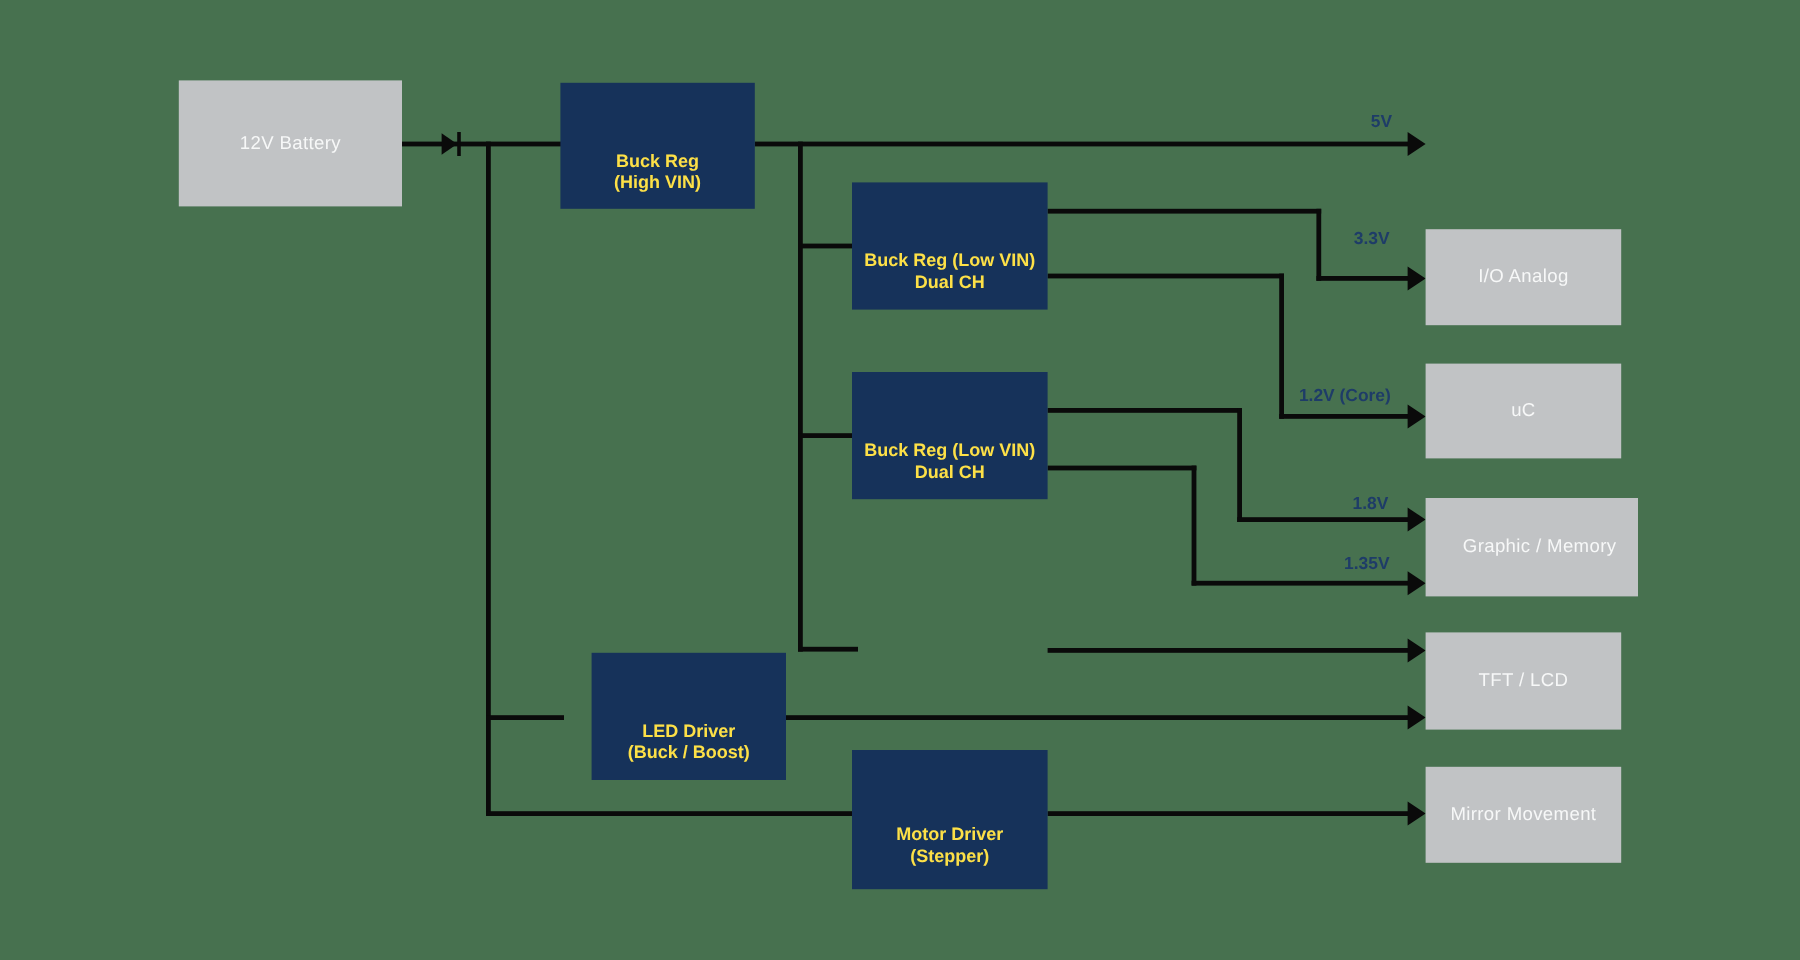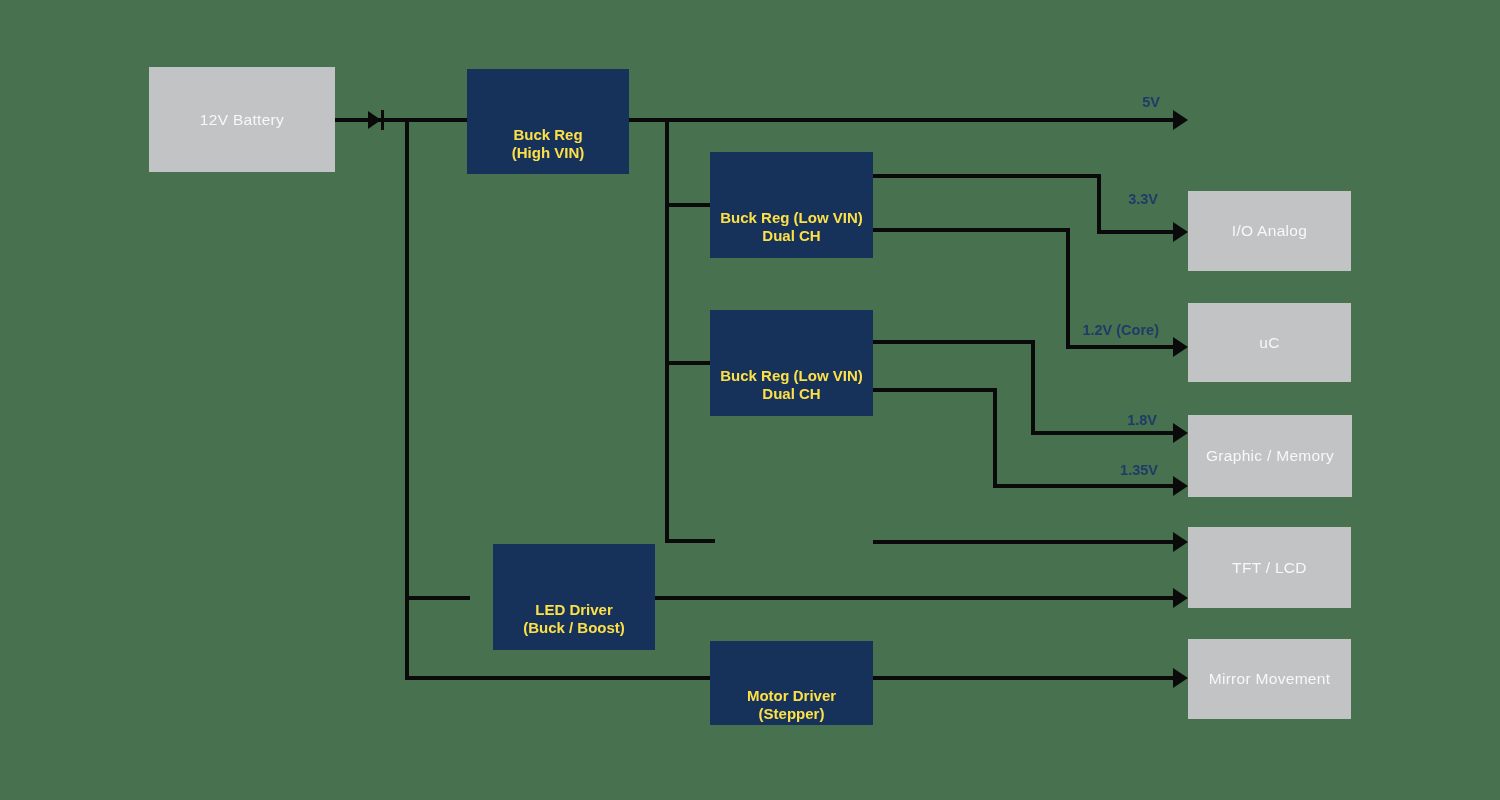--- a/index.html
+++ b/index.html
@@ -139,34 +139,34 @@
       <span>Buck Reg (Low VIN)</span>
       <span>Dual CH</span>
     </span>
   </div>
   <div class="box box-navy" style="left:493px; top:544px; width:162px; height:106px;">
     <span class="box-label">
       <span>LED Driver</span>
       <span>(Buck / Boost)</span>
     </span>
   </div>
-  <div class="box box-navy" style="left:710px; top:641px; width:163px; height:84px;">
+  <div class="box box-navy" style="left:710px; top:625px; width:163px; height:116px;">
     <span class="box-label">
       <span>Motor Driver</span>
       <span>(Stepper)</span>
     </span>
   </div>
 
   <div class="box box-gray" style="left:1188px; top:191px; width:163px; height:80px;">
     <span class="box-label">I/O Analog</span>
   </div>
   <div class="box box-gray" style="left:1188px; top:303px; width:163px; height:79px;">
     <span class="box-label">uC</span>
   </div>
-  <div class="box box-gray" style="left:1188px; top:415px; width:164px; height:82px;">
+  <div class="box box-gray" style="left:1188px; top:415px; width:164px; height:82px;padding-left:13px;">
     <span class="box-label">Graphic / Memory</span>
   </div>
   <div class="box box-gray" style="left:1188px; top:527px; width:163px; height:81px;">
     <span class="box-label">TFT / LCD</span>
   </div>
   <div class="box box-gray" style="left:1188px; top:639px; width:163px; height:80px;">
     <span class="box-label">Mirror Movement</span>
   </div>
 
 </div>

